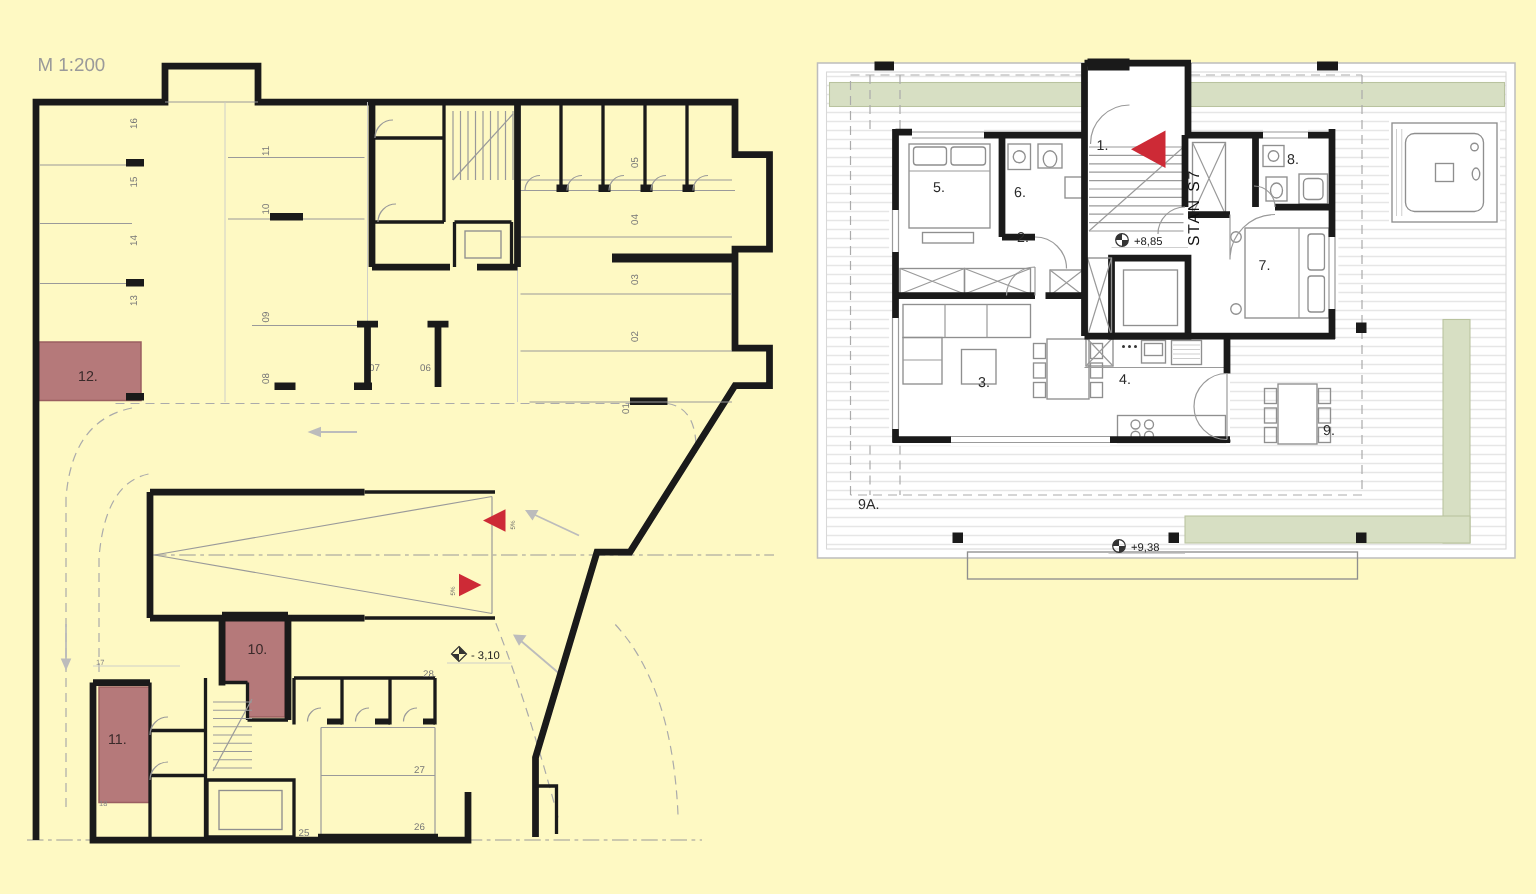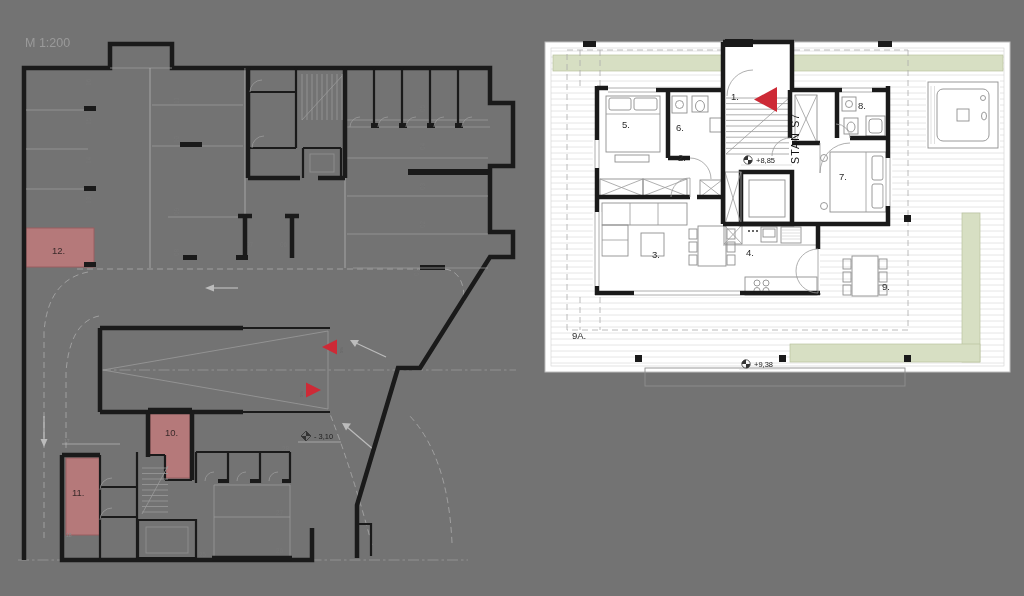--- a/index.html
+++ b/index.html
@@ -1,16 +1,16 @@
 <!DOCTYPE html>
 <html><head>
 <meta charset="utf-8">
 <style>
   html,body{margin:0;padding:0;background:#ffffff;width:1024px;height:596px;overflow:hidden}
-  #stage{position:relative;width:1024px;height:596px;background:#737373}
+  #stage{position:relative;width:1024px;height:596px;background:#fef9c3}
   svg{position:absolute;left:0;top:0}
   text{font-family:"Liberation Sans",sans-serif}
   .w{stroke:#1a1a1a;stroke-width:4.5;fill:none;stroke-linecap:butt}
   .w2{stroke:#1a1a1a;stroke-width:2.2;fill:none}
   .ln{stroke:#9a9a9a;stroke-width:.8;fill:none}
   .lt{stroke:#c9c9c9;stroke-width:.6;fill:none}
   .fn{stroke:#8f8f8f;stroke-width:.9;fill:#ffffff}
   .fnn{stroke:#8f8f8f;stroke-width:.9;fill:none}
   .dsh{stroke:#ababab;stroke-width:.8;fill:none;stroke-dasharray:6 4}
   .dshd{stroke:#9a9a9a;stroke-width:.8;fill:none;stroke-dasharray:11 3 2.5 3}

